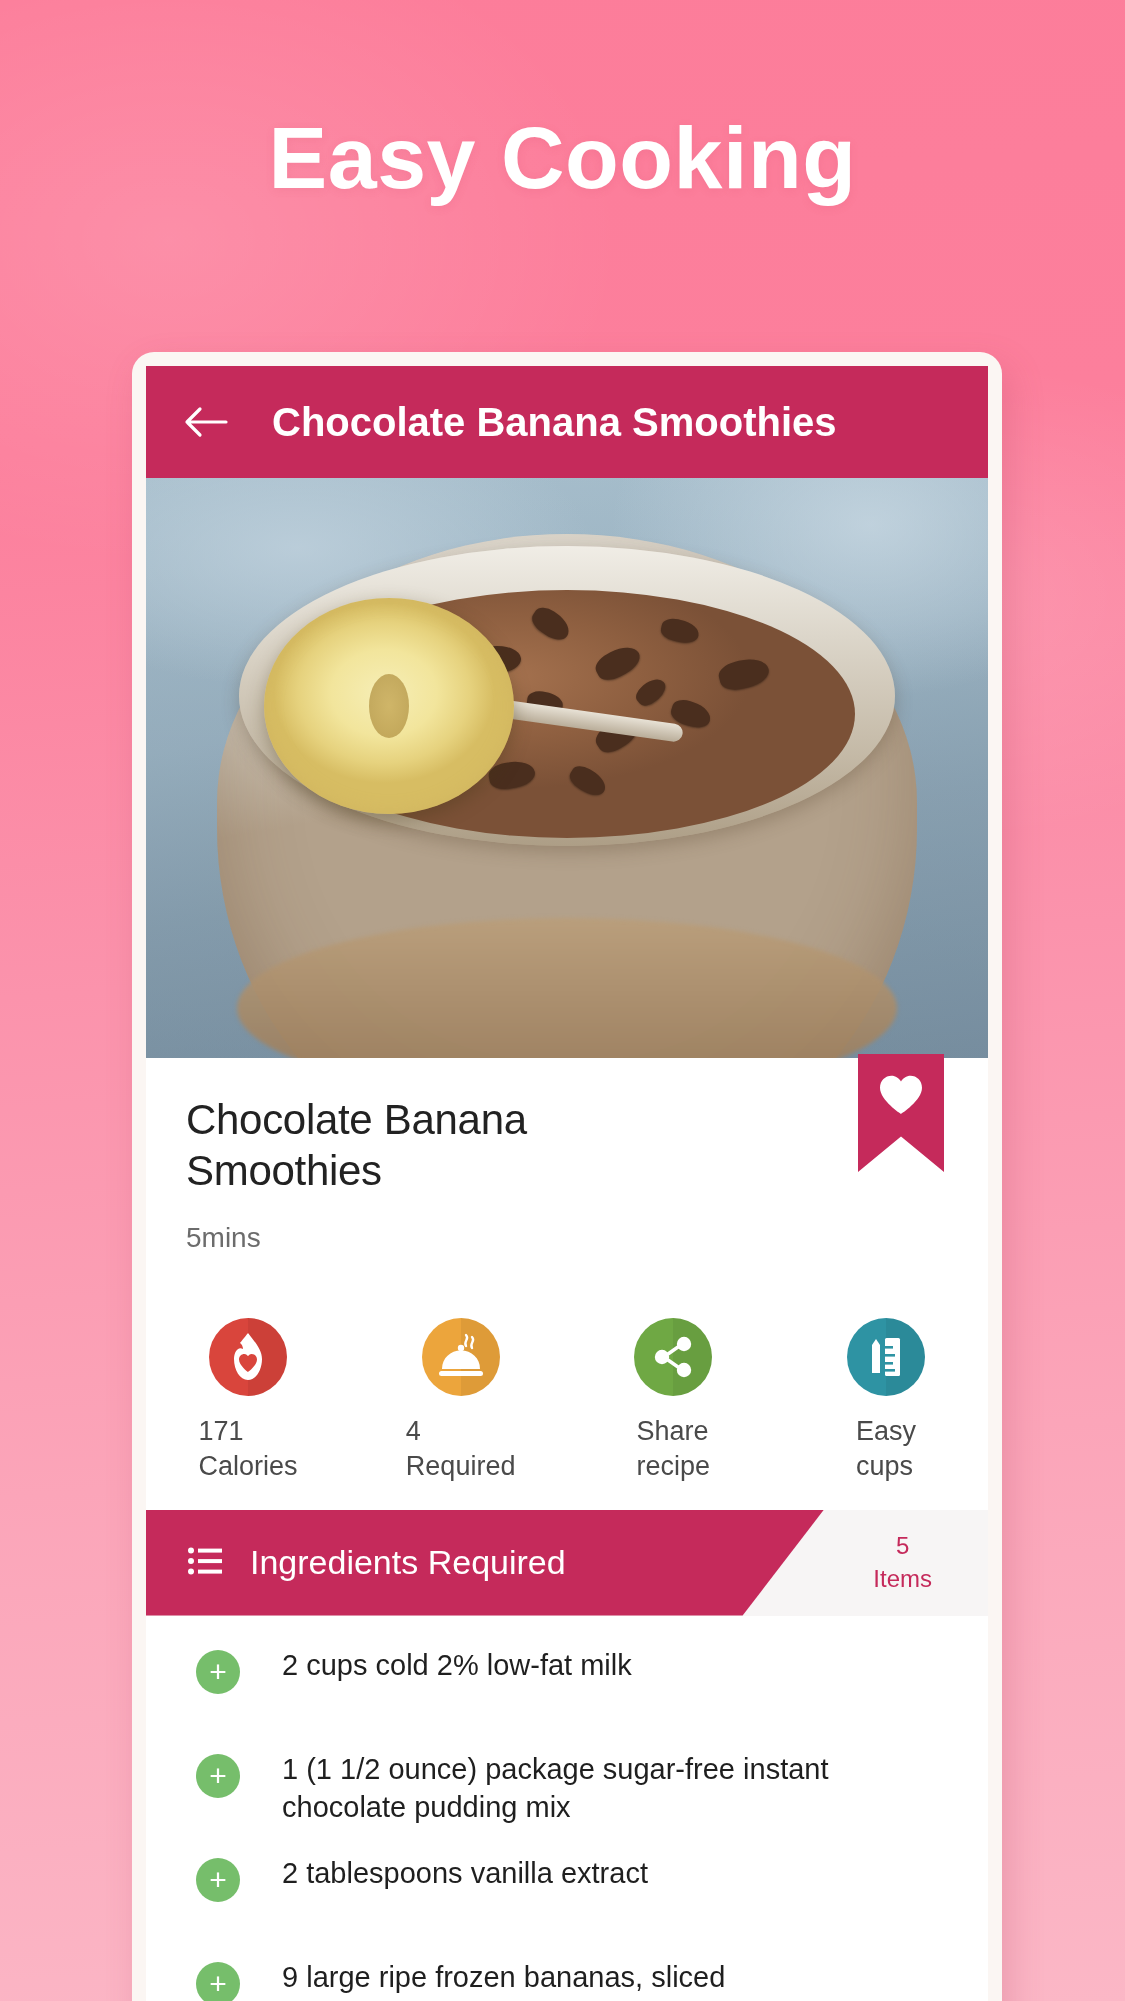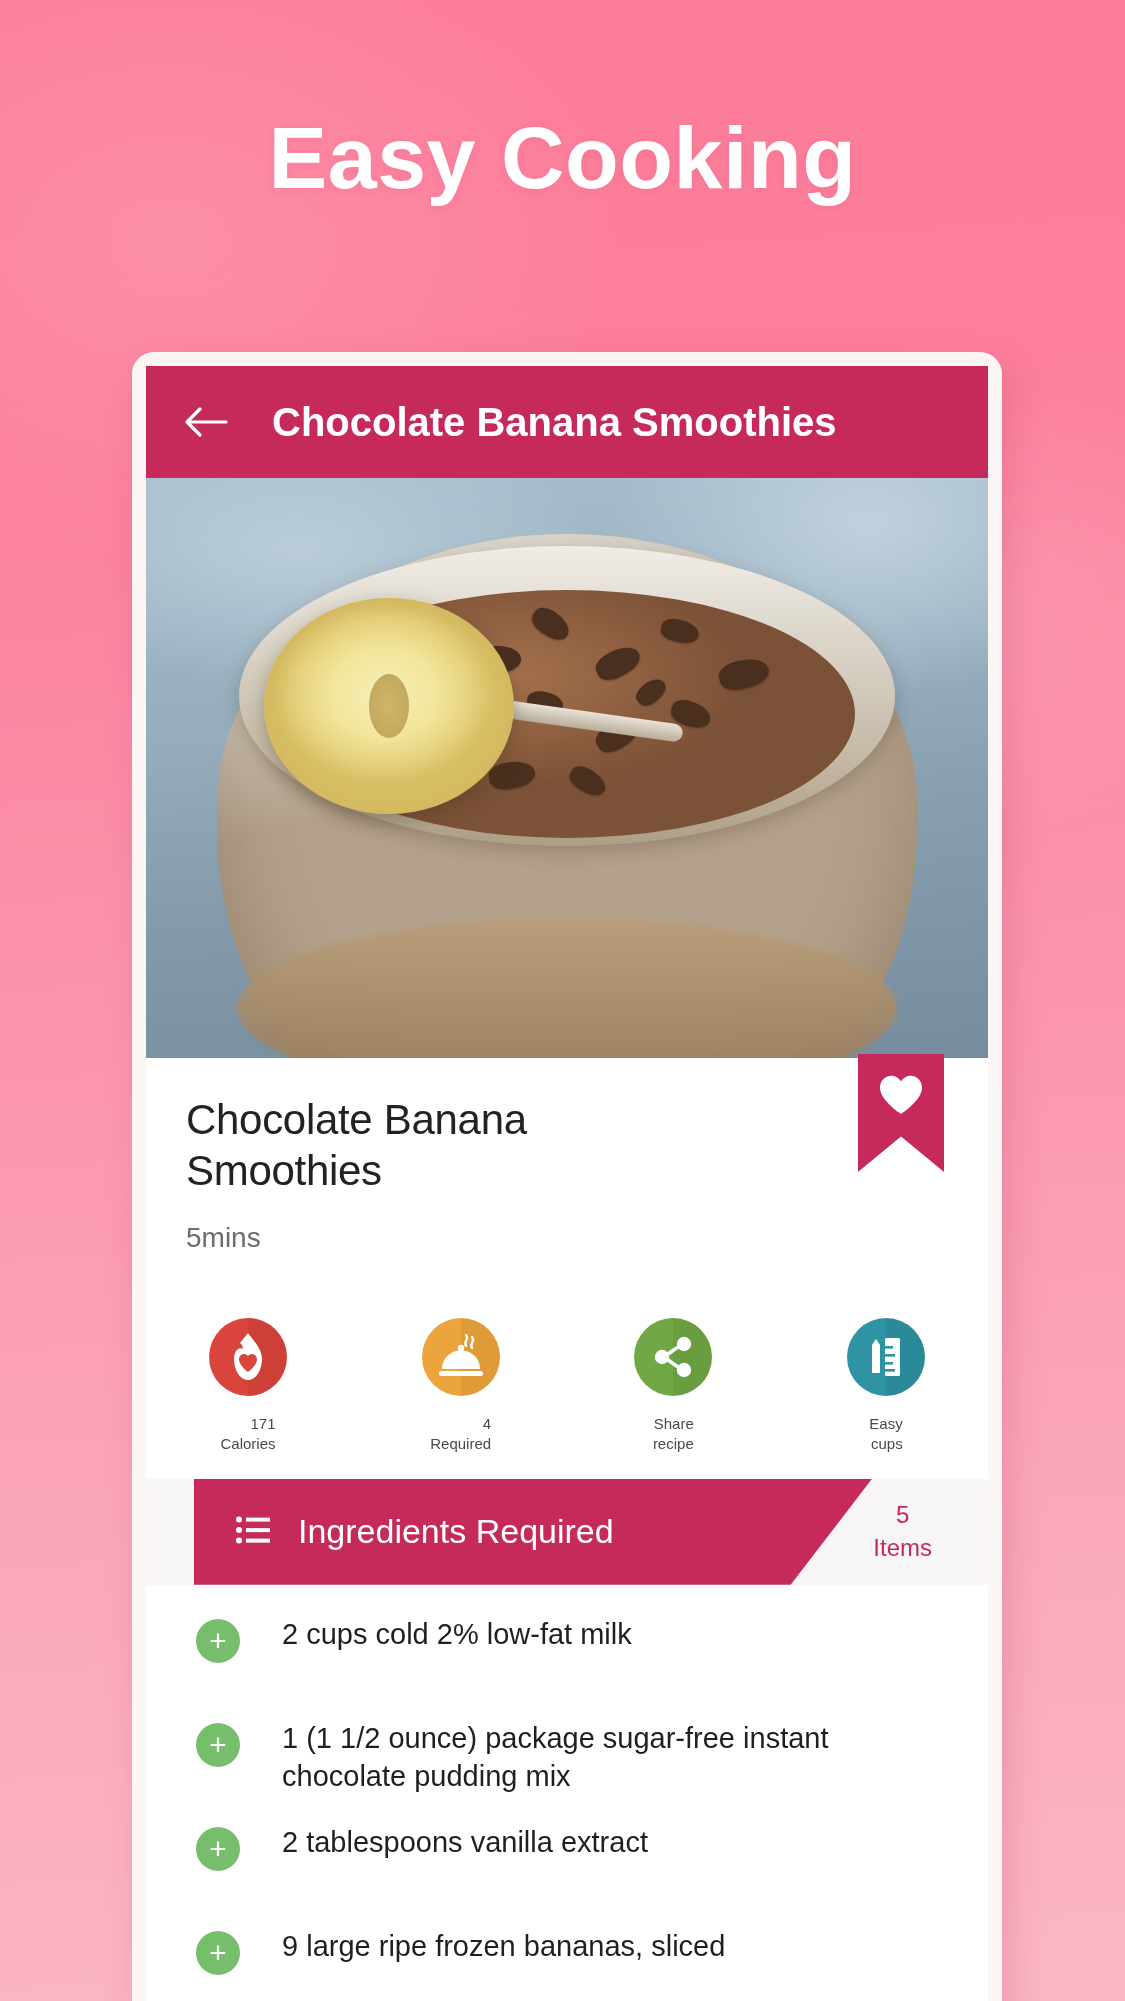--- a/index.html
+++ b/index.html
@@ -219,43 +219,42 @@
     overflow: hidden;
   }
   .action .bubble::after {
     content: "";
     position: absolute; left: 50%; top: 0; bottom: 0; right: 0;
     background: rgba(0,0,0,0.06);
   }
   .action .bubble svg { position: relative; z-index: 2; display: block; }
   .action .cap {
     margin-top: 18px;
-    text-align: right;
-    font-size: 15px;
+    text-align: left;
+    font-size: 27px;
     color: #4A4A4A;
     line-height: 1.28;
   }
 
   
   .ing-wrap {
     position: relative;
     background: #F7F5F5;
     height: 106px;
     margin-top: 14px;
   }
   .ing-bar {
     position: absolute;
     left: 0; top: 0;
     width: 678px; height: 106px;
     background: #C52A5B;
     clip-path: polygon(0 0, 100% 0, 88% 100%, 0 100%);
     display: flex;
     align-items: center;
     padding-left: 42px;
-    margin-left: 48px;
   }
   .ing-bar .list-icon { margin-right: 28px; display: block; }
   .ing-bar .ing-label {
     color: #FFFFFF;
     font-size: 34px;
   }
   .ing-count {
     position: absolute;
     right: 56px; top: 0; bottom: 0;
     display: flex; flex-direction: column;

